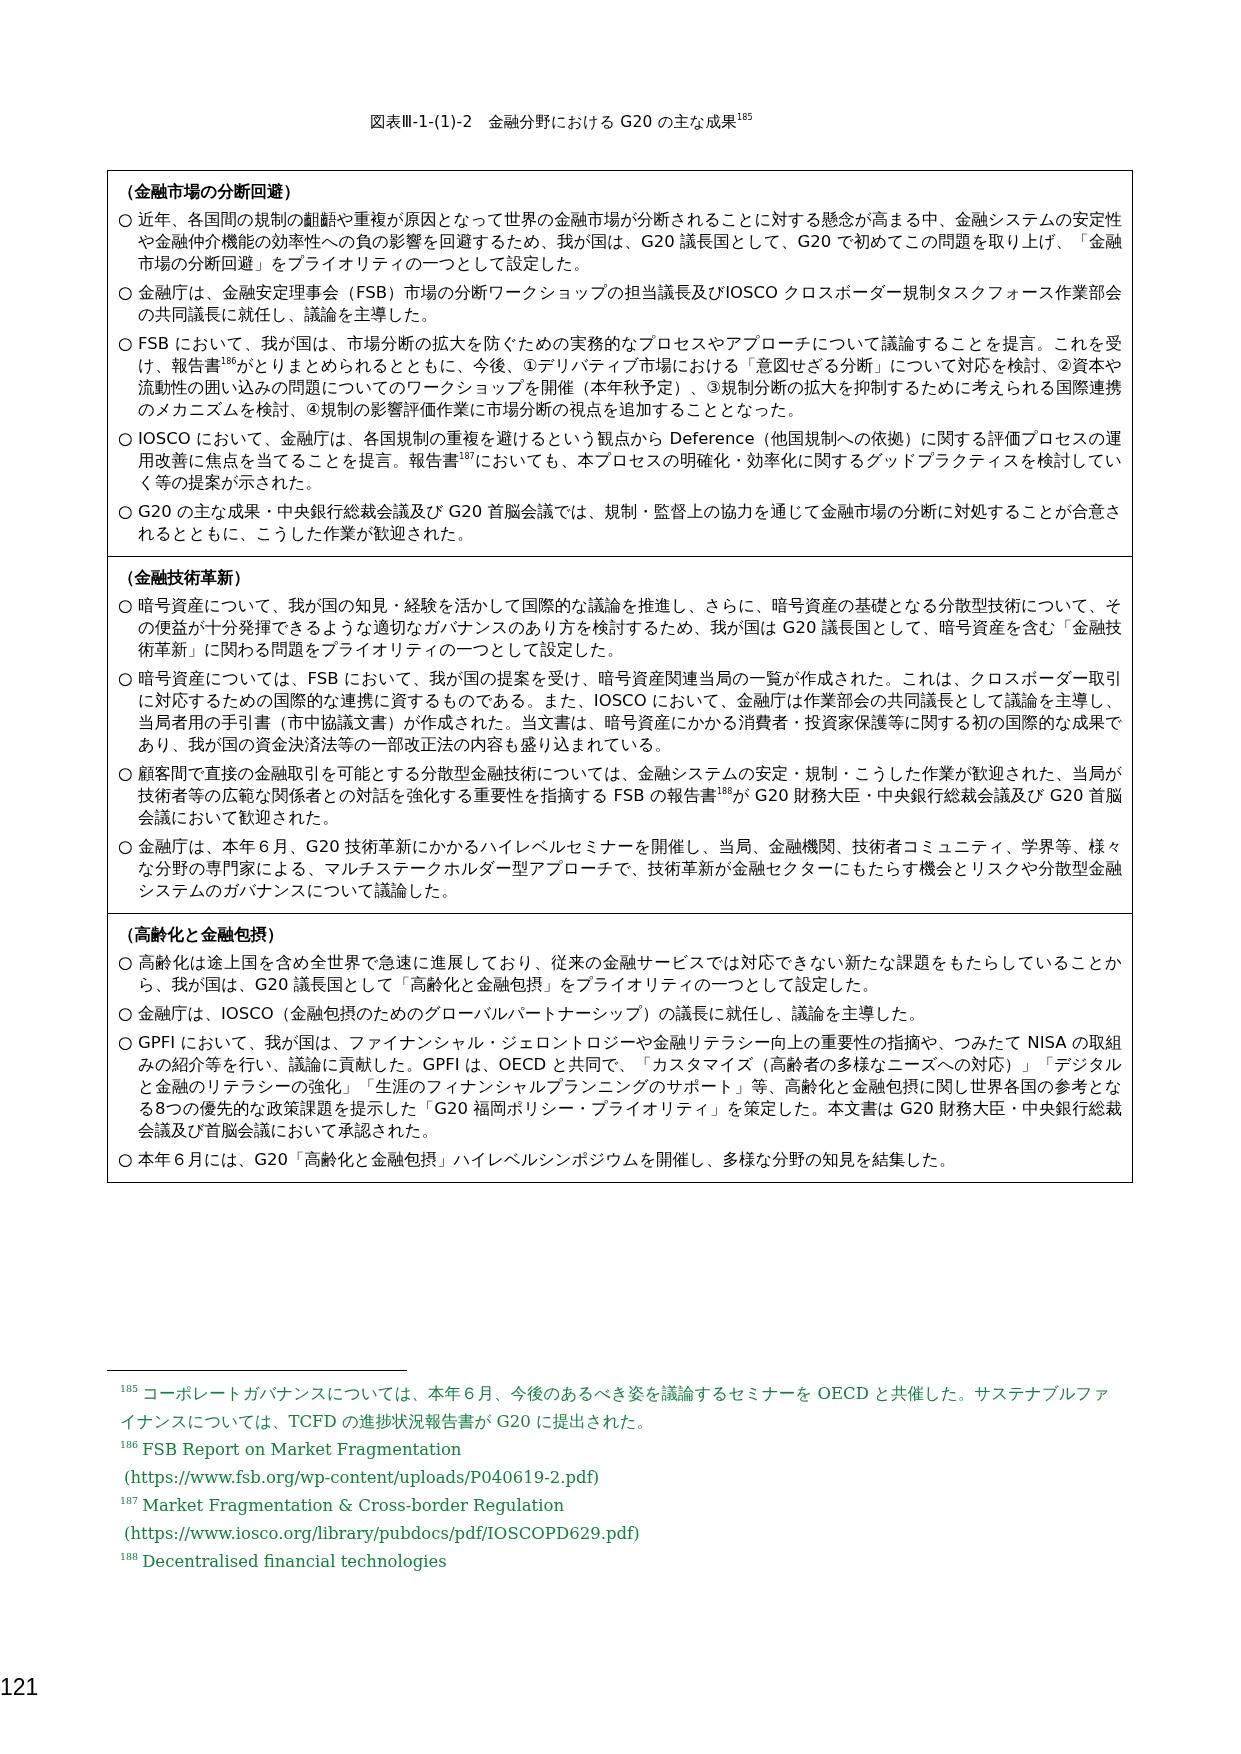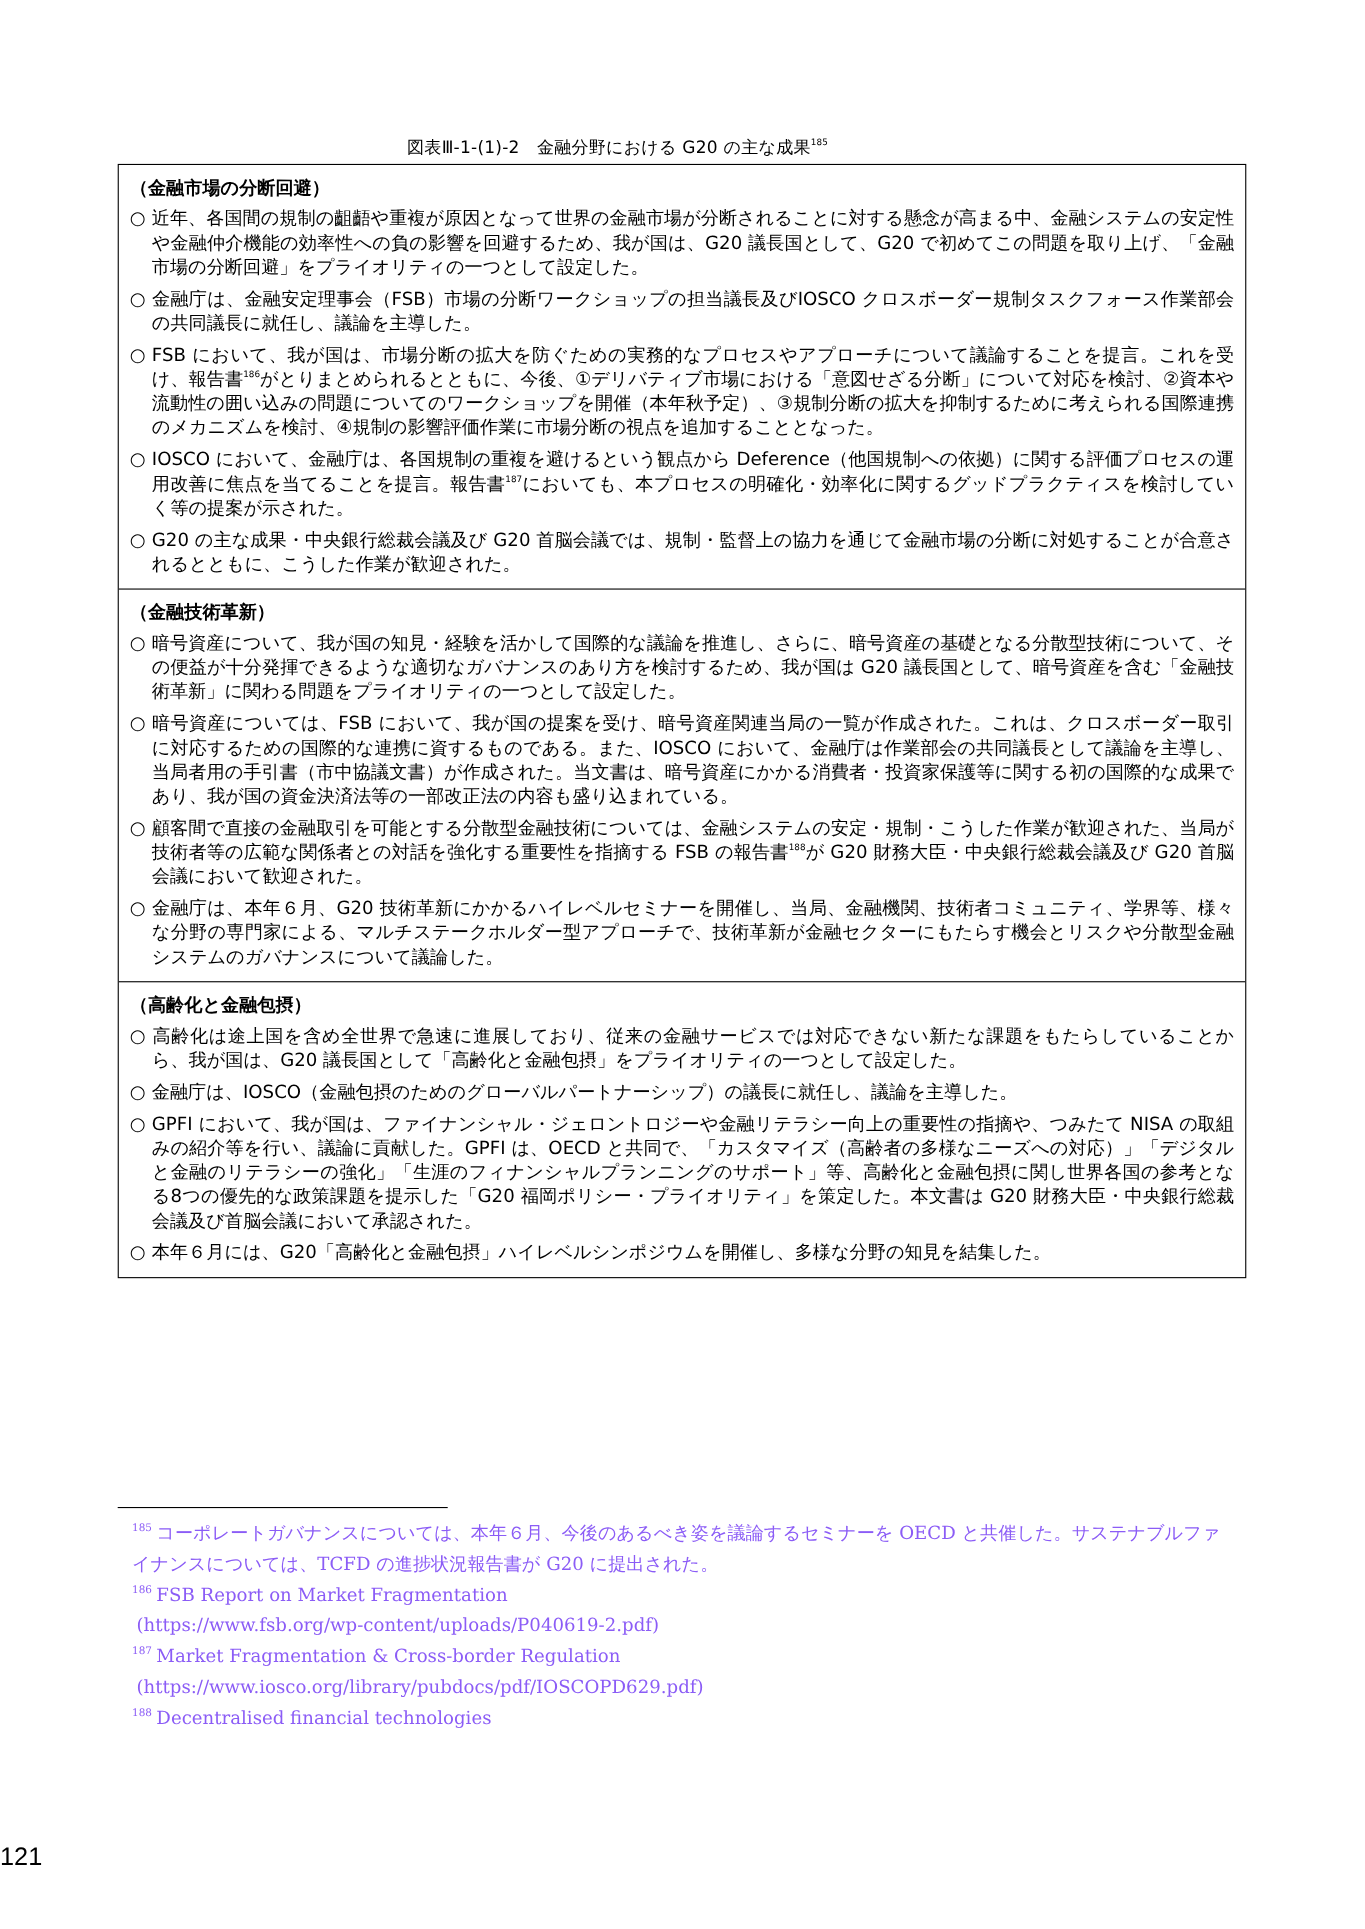--- a/index.html
+++ b/index.html
@@ -5,31 +5,31 @@
     html, body { margin: 0; padding: 0; background: #ffffff; }
     body {
       width: 1241px;
       height: 1754px;
       position: relative;
       color: #000;
       font-family: "DejaVu Sans", "Liberation Sans", sans-serif;
     }
     .caption {
       position: absolute;
-      top: 124px;
+      top: 112px;
       left: 0;
       width: 1123px;
       text-align: center;
       font-size: 15.5px;
       letter-spacing: 0.2px;
     }
     .caption sup { font-size: 8px; vertical-align: 7px; }
     .table {
       position: absolute;
-      top: 149px;
+      top: 170px;
       left: 107px;
       width: 1026px;
       border: 1.3px solid #000;
       box-sizing: border-box;
     }
     .section {
       border-top: 1.3px solid #000;
       padding: 8px 10px 4px 10px;
     }
     .section:first-child { border-top: none; }
@@ -57,21 +57,21 @@
       border-top: 1.2px solid #000;
     }
     .footnotes {
       position: absolute;
       top: 1380px;
       left: 120px;
       width: 1000px;
       font-family: "DejaVu Serif", "Liberation Serif", serif;
       font-size: 16.5px;
       line-height: 28px;
-      color: #8b5cf6;
+      color: #15803d;
     }
     .fn sup { font-size: 9.5px; vertical-align: 7px; line-height: 0; margin-right: 4px; }
     .fn-url { padding-left: 4px; }
     .page-number {
       position: absolute;
       top: 1674px;
       left: 0;
       width: 1241px;
       text-align: left;
       font-family: Liberation Sans, sans-serif;

